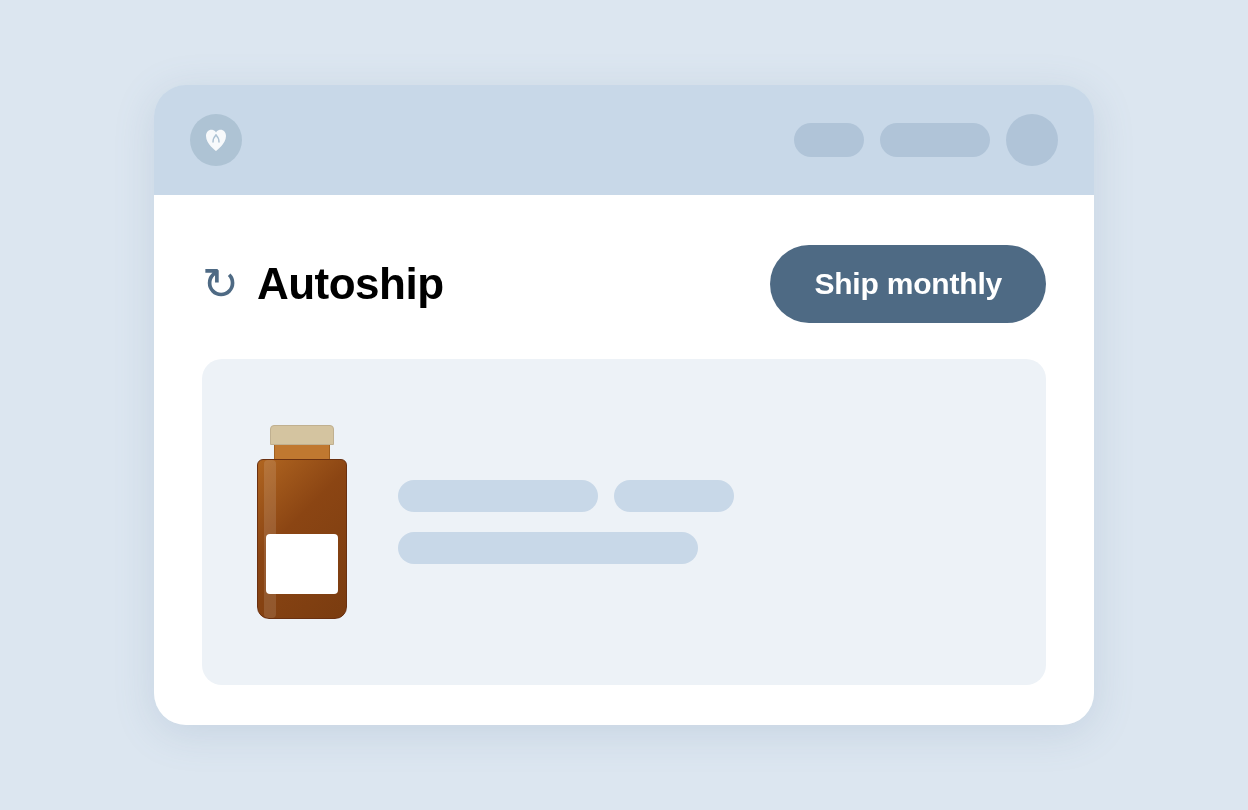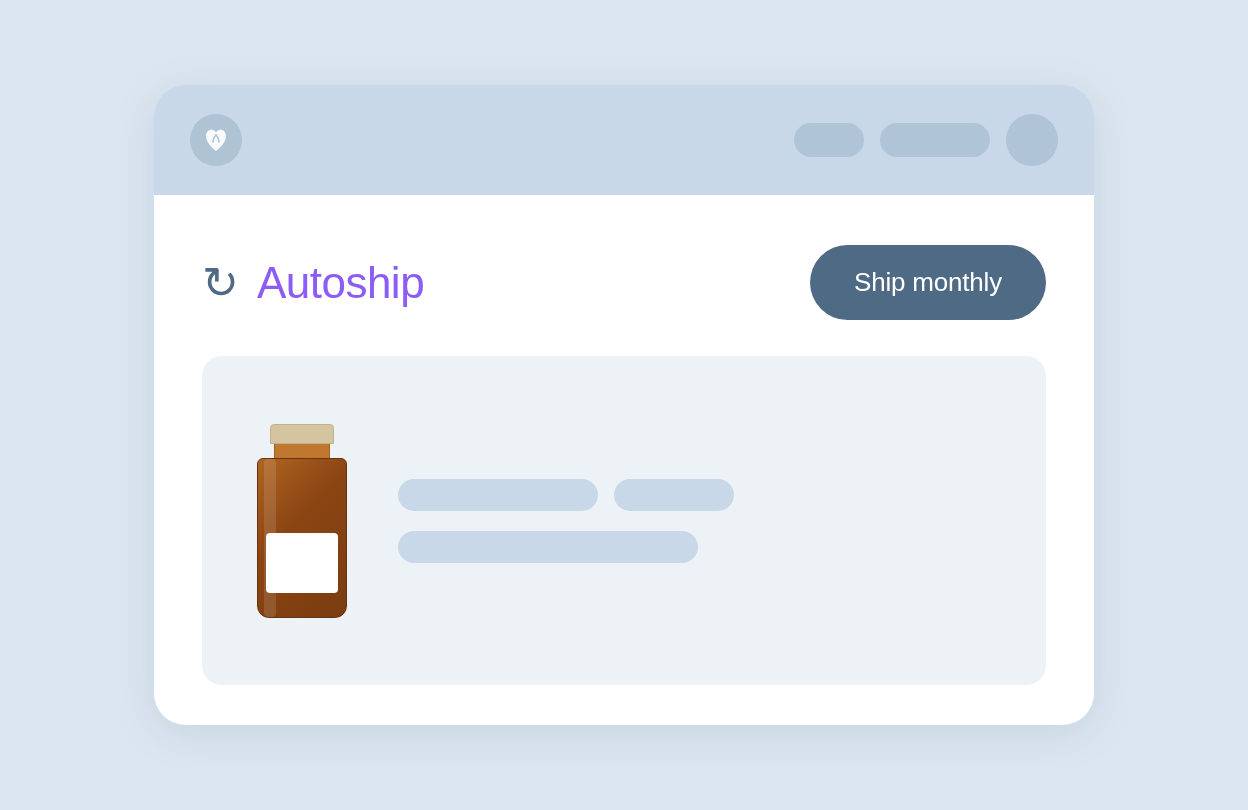--- a/index.html
+++ b/index.html
@@ -102,33 +102,33 @@
     }
 
     .autoship-refresh-icon {
       color: #4e6a84;
       font-size: 44px;
       line-height: 1;
     }
 
     .autoship-label {
       font-size: 44px;
-      font-weight: 400;
-      color: #8b5cf6;
+      font-weight: 700;
+      color: #000000;
       letter-spacing: -0.5px;
     }
 
     .ship-monthly-btn {
       background: #4e6a84;
       color: #ffffff;
       border: none;
       border-radius: 50px;
       padding: 22px 44px;
-      font-size: 26px;
-      font-weight: 400;
+      font-size: 30px;
+      font-weight: 700;
       cursor: pointer;
       letter-spacing: -0.2px;
       white-space: nowrap;
     }
 
     
     .product-card {
       background: #edf2f7;
       border-radius: 20px;
       padding: 36px 40px;

